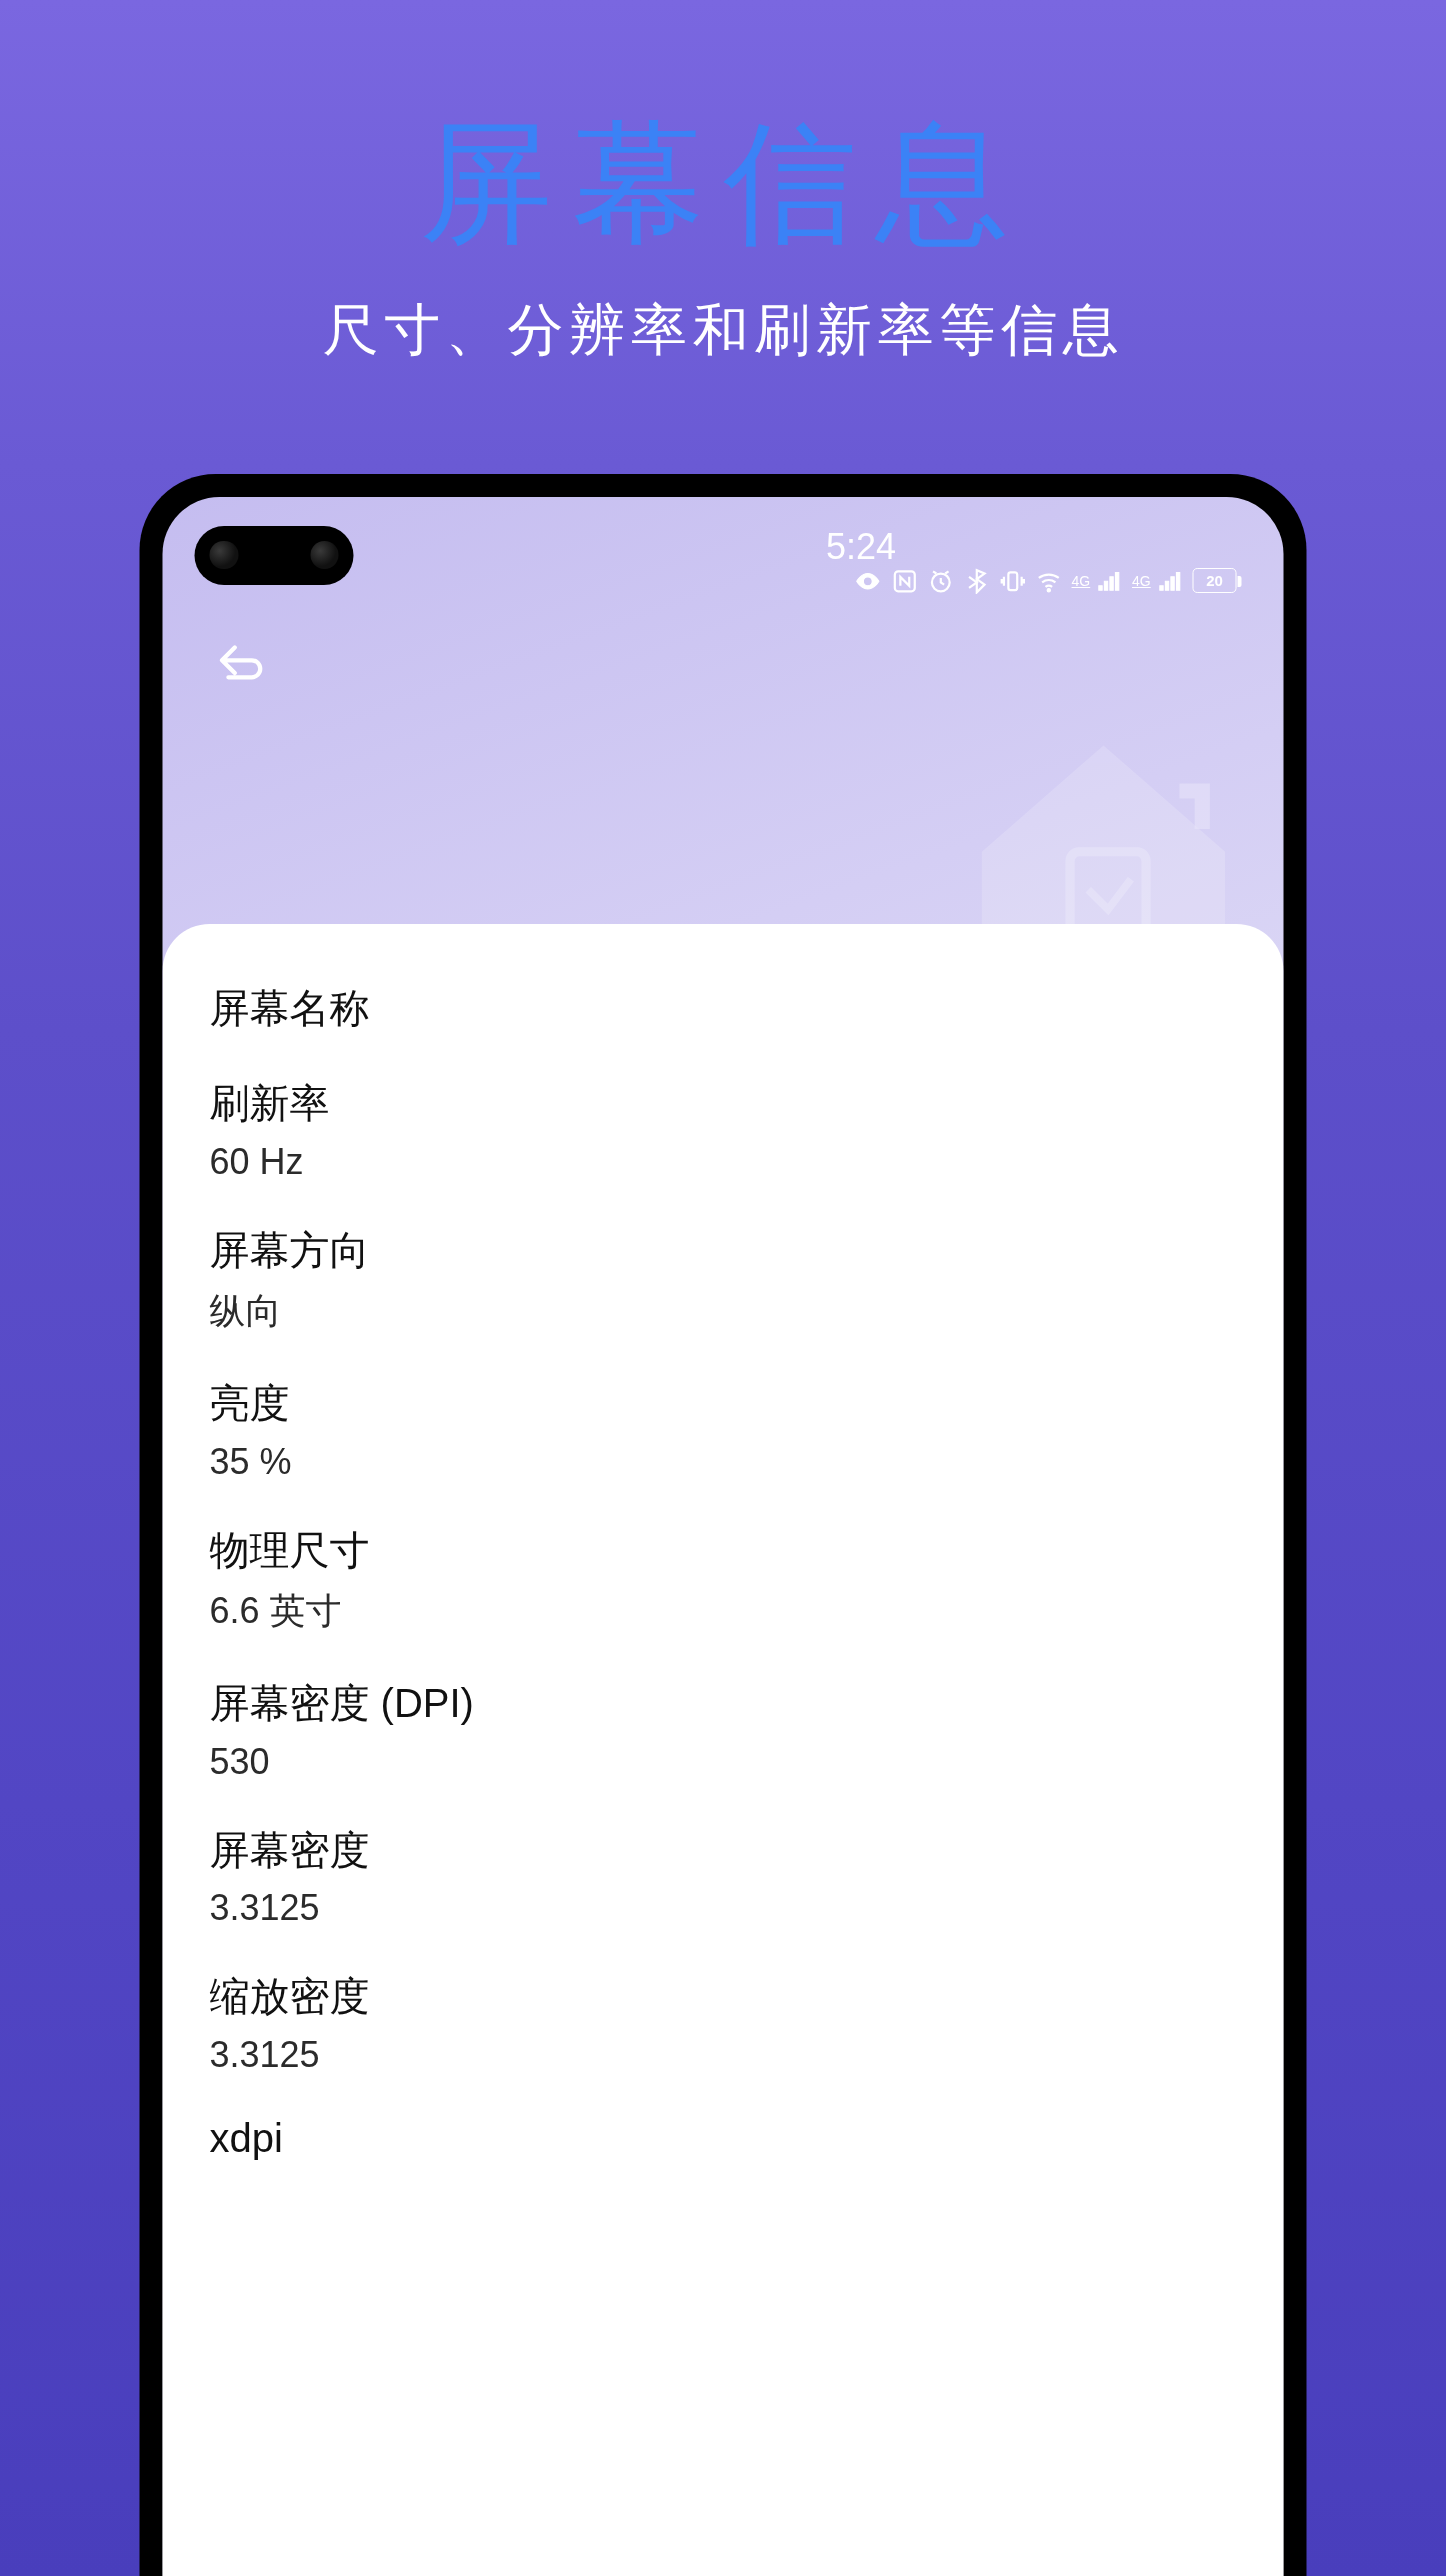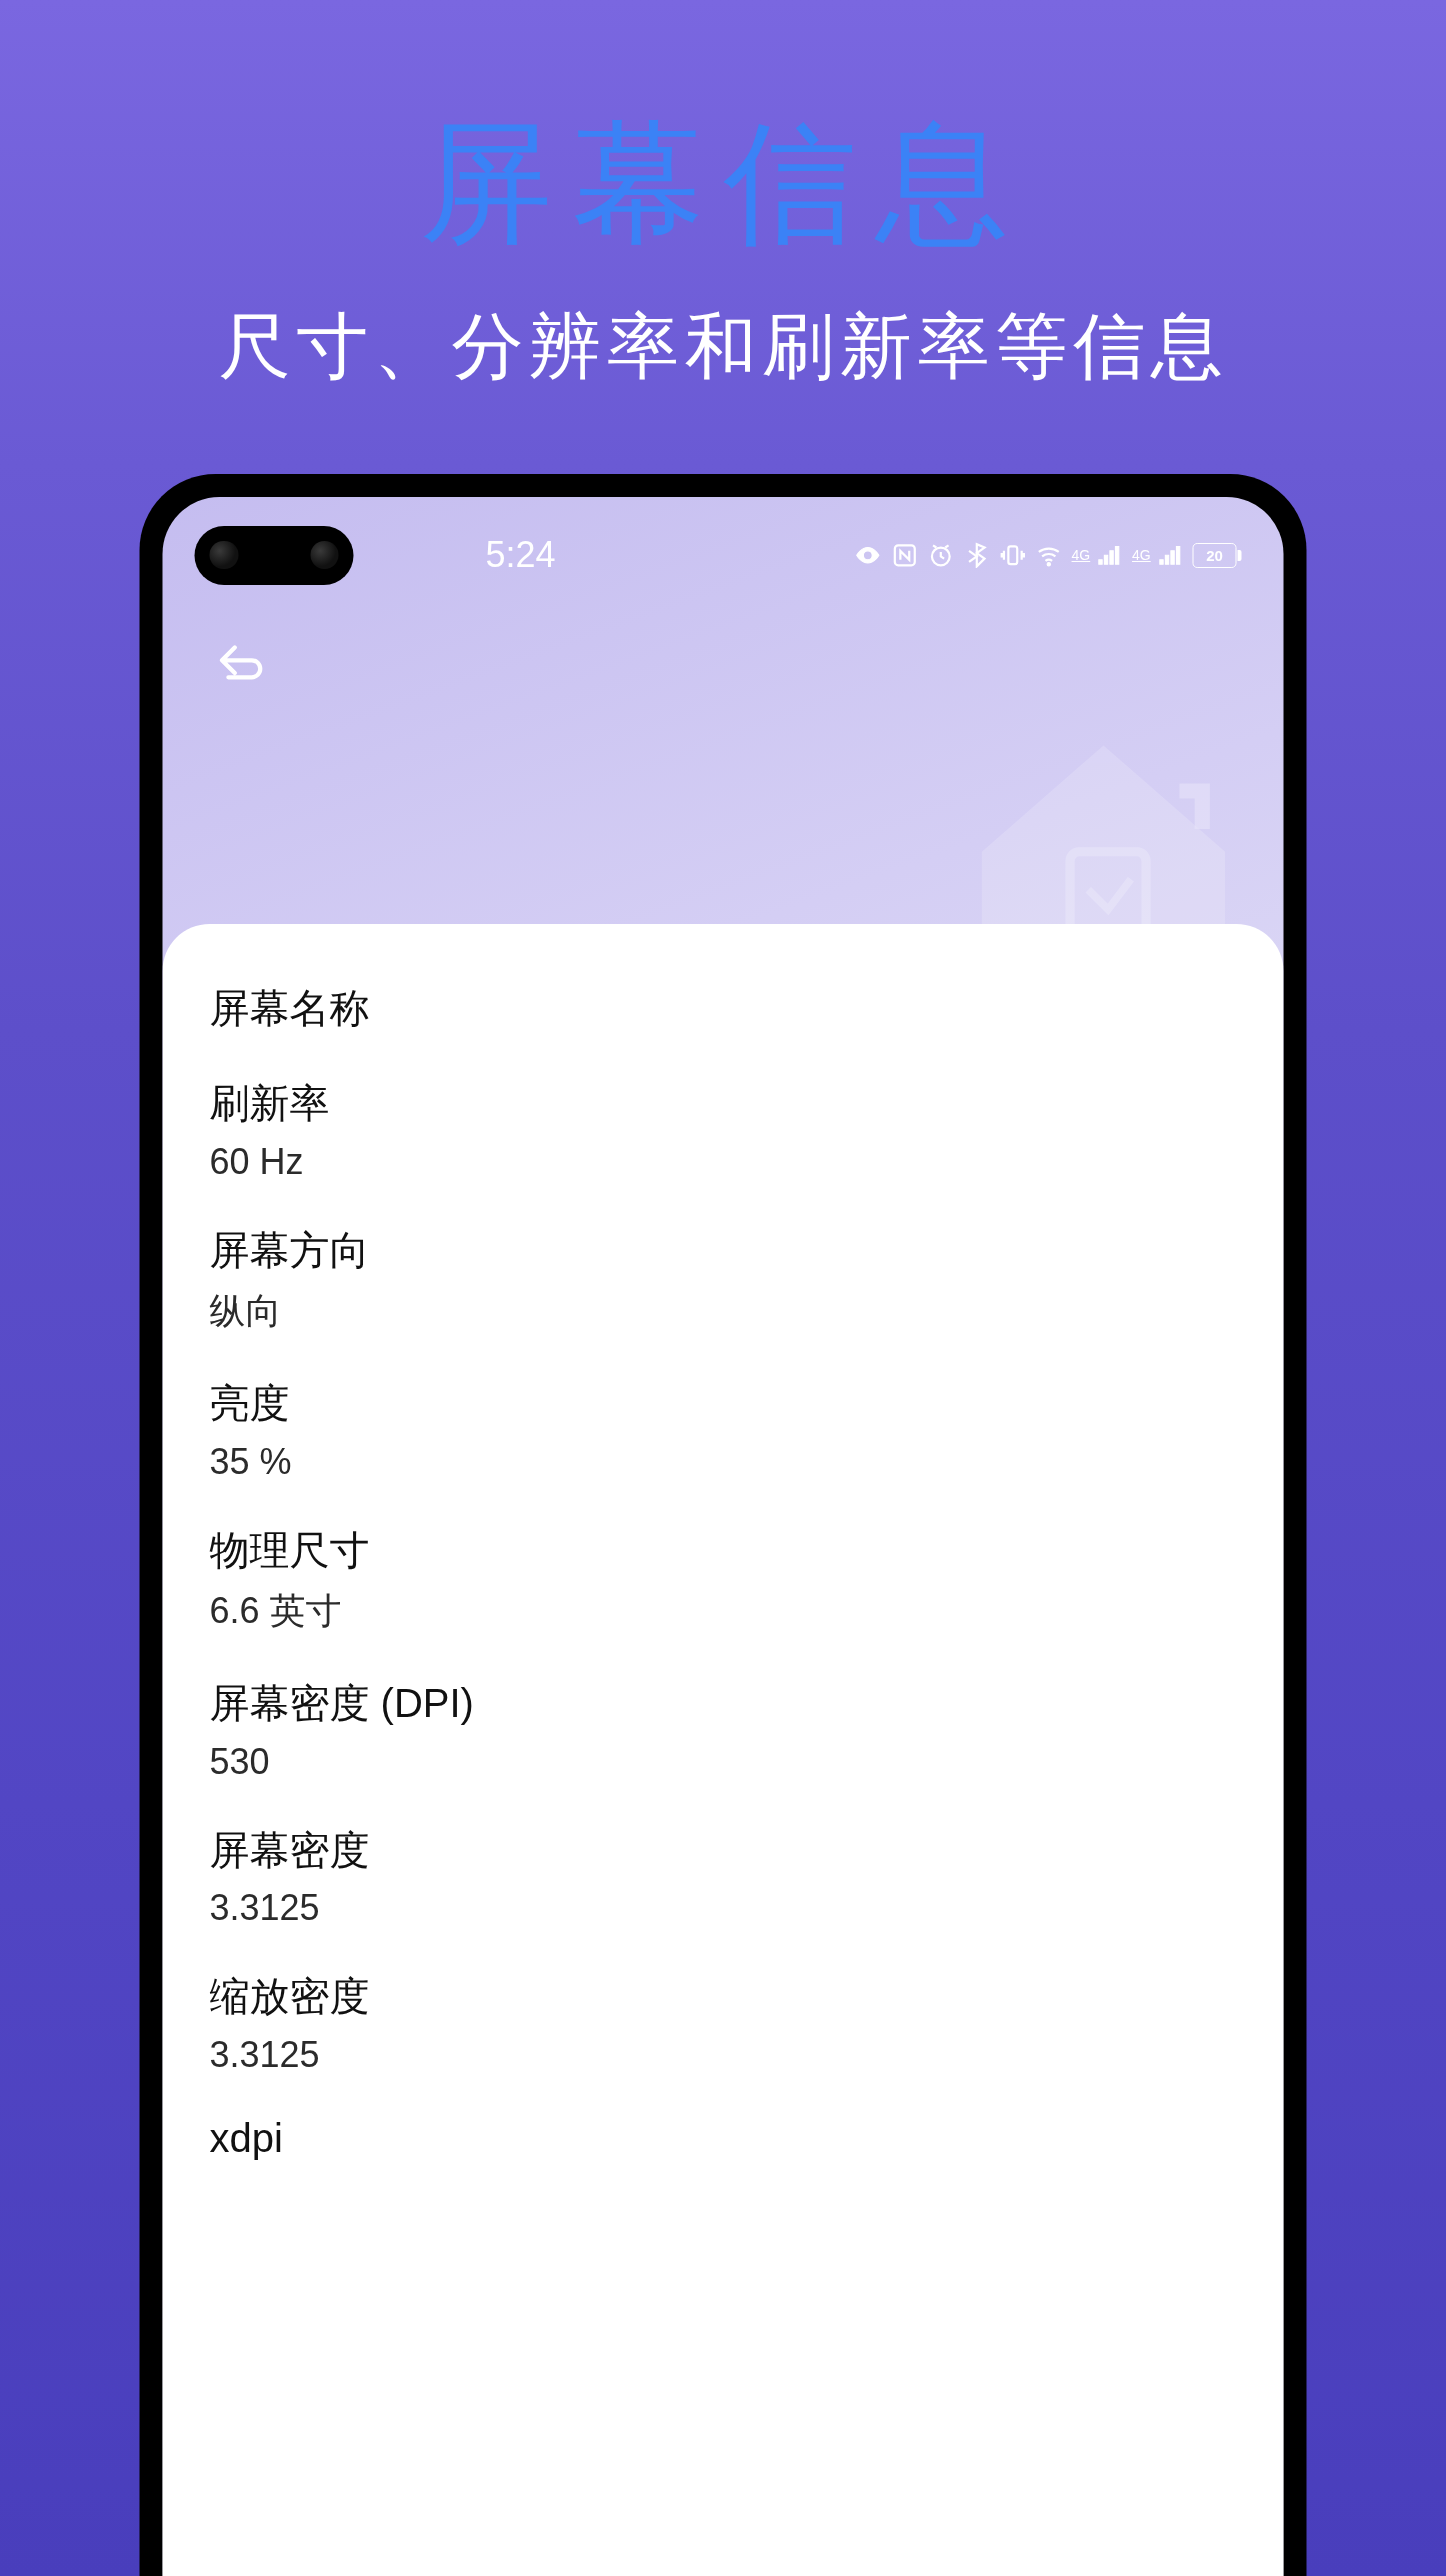--- a/index.html
+++ b/index.html
@@ -15,22 +15,22 @@
     padding-top: 95px;
     font-size: 133px;
     font-weight: 400;
     color: #3b82f6;
     letter-spacing: 19px;
     font-family: "STKaiti", "KaiTi", "DFKai-SB", serif;
   }
   .page-subtitle {
     width: 100%;
     text-align: center;
-    margin-top: 25px;
-    font-size: 72px;
+    margin-top: 19px;
+    font-size: 56px;
     color: #ffffff;
     letter-spacing: 5.7px;
     font-family: "STKaiti", "KaiTi", "DFKai-SB", serif;
   }
 
   
   .phone {
     position: absolute;
     left: 50%;
     transform: translateX(-50%);
@@ -74,20 +74,21 @@
     position: absolute;
     top: 28.5px;
     right: 47px;
     left: 209px;
     height: 59px;
     display: flex;
     align-items: center;
     color: #fff;
     font-size: 32px;
     font-weight: 500;
+    flex-direction: column;
   }
   .status-time { margin-left: 114px; font-size: 36px; color:#fff; }
   .status-icons {
     margin-left: auto;
     display: flex;
     align-items: center;
     gap: 9.5px;
   }
   .st-ic { width: 26.6px; height: 26.6px; display:flex; align-items:center; justify-content:center; }
   .st-ic svg { width: 100%; height: 100%; fill: #fff; stroke:#fff; }

